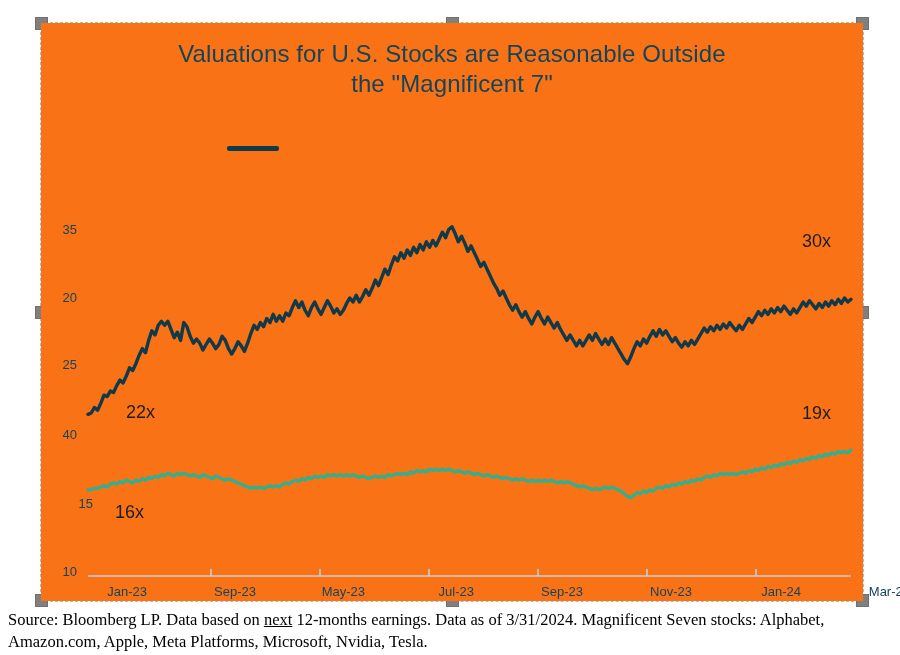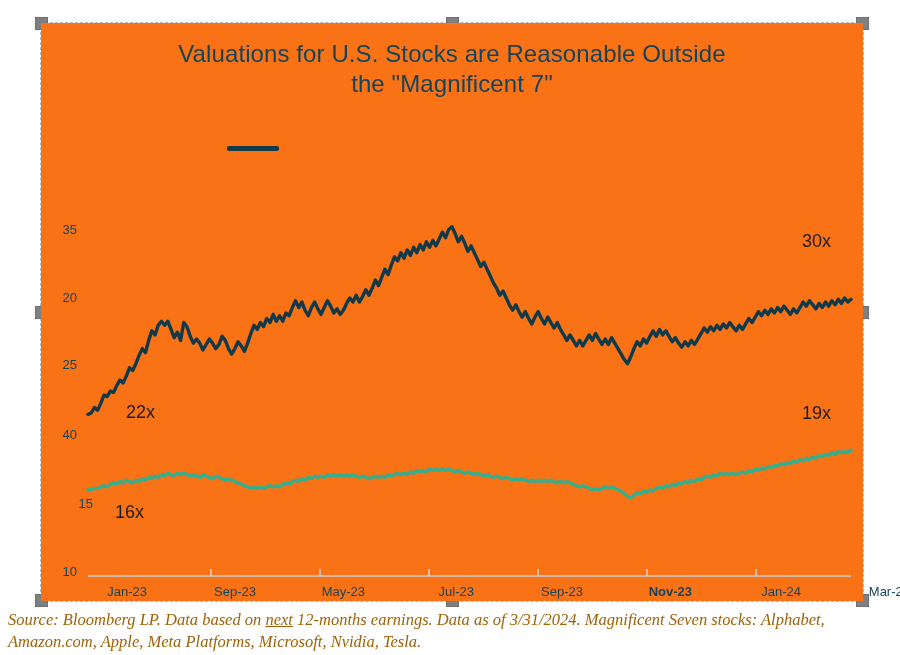--- a/index.html
+++ b/index.html
@@ -106,23 +106,22 @@
     font-size:18px;
     font-weight:400;
     white-space:nowrap;
   }
 
   
   #source-note{
     position:absolute;
     left:8px; top:609px;
     width:888px;
-    color:#a16207;
+    color:#000000;
     font-family:"Liberation Serif", serif;
-    font-style:italic;
     font-size:16.5px;
     line-height:22px;
   }
   #source-note u{text-decoration:underline;}
 </style>
 </head>
 <body>
 
 <div id="selection-frame">
   <div class="handle h-tl"></div>
@@ -168,21 +167,21 @@
         <div class="ytick" style="left: 2px; top: 334px;">25</div>
         <div class="ytick" style="left: 2px; top: 267.038px;">20</div>
         <div class="ytick" style="left: 2px; top: 198.547px;">35</div>
       </div>
     <div id="xtick-layer">
         <div class="xtick" style="left: 16px; top: 561px;">Jan-23</div>
         <div class="xtick" style="left: 125px; top: 561px;">Sep-23</div>
         <div class="xtick" style="left: 234px; top: 561px;">May-23</div>
         <div class="xtick" style="left: 343px; top: 561px;">Jul-23</div>
         <div class="xtick" style="left: 452px; top: 561px;">Sep-23</div>
-        <div class="xtick" style="left: 561px; top: 561px; font-weight: bold;">Nov-23</div>
+        <div class="xtick" style="left: 561px; top: 561px;">Nov-23</div>
         <div class="xtick" style="left: 670px; top: 561px;">Jan-24</div>
         <div class="xtick" style="left: 779px; top: 561px;">Mar-24</div>
       </div>
     <div id="annot-layer">
         <div class="annot" style="left: 85px; top: 379.362px;">22x</div>
         <div class="annot" style="left: 761px; top: 208.298px;">30x</div>
         <div class="annot" style="left: 74px; top: 478.702px;">16x</div>
         <div class="annot" style="left: 761px; top: 379.977px;">19x</div>
       </div>
   </div>

